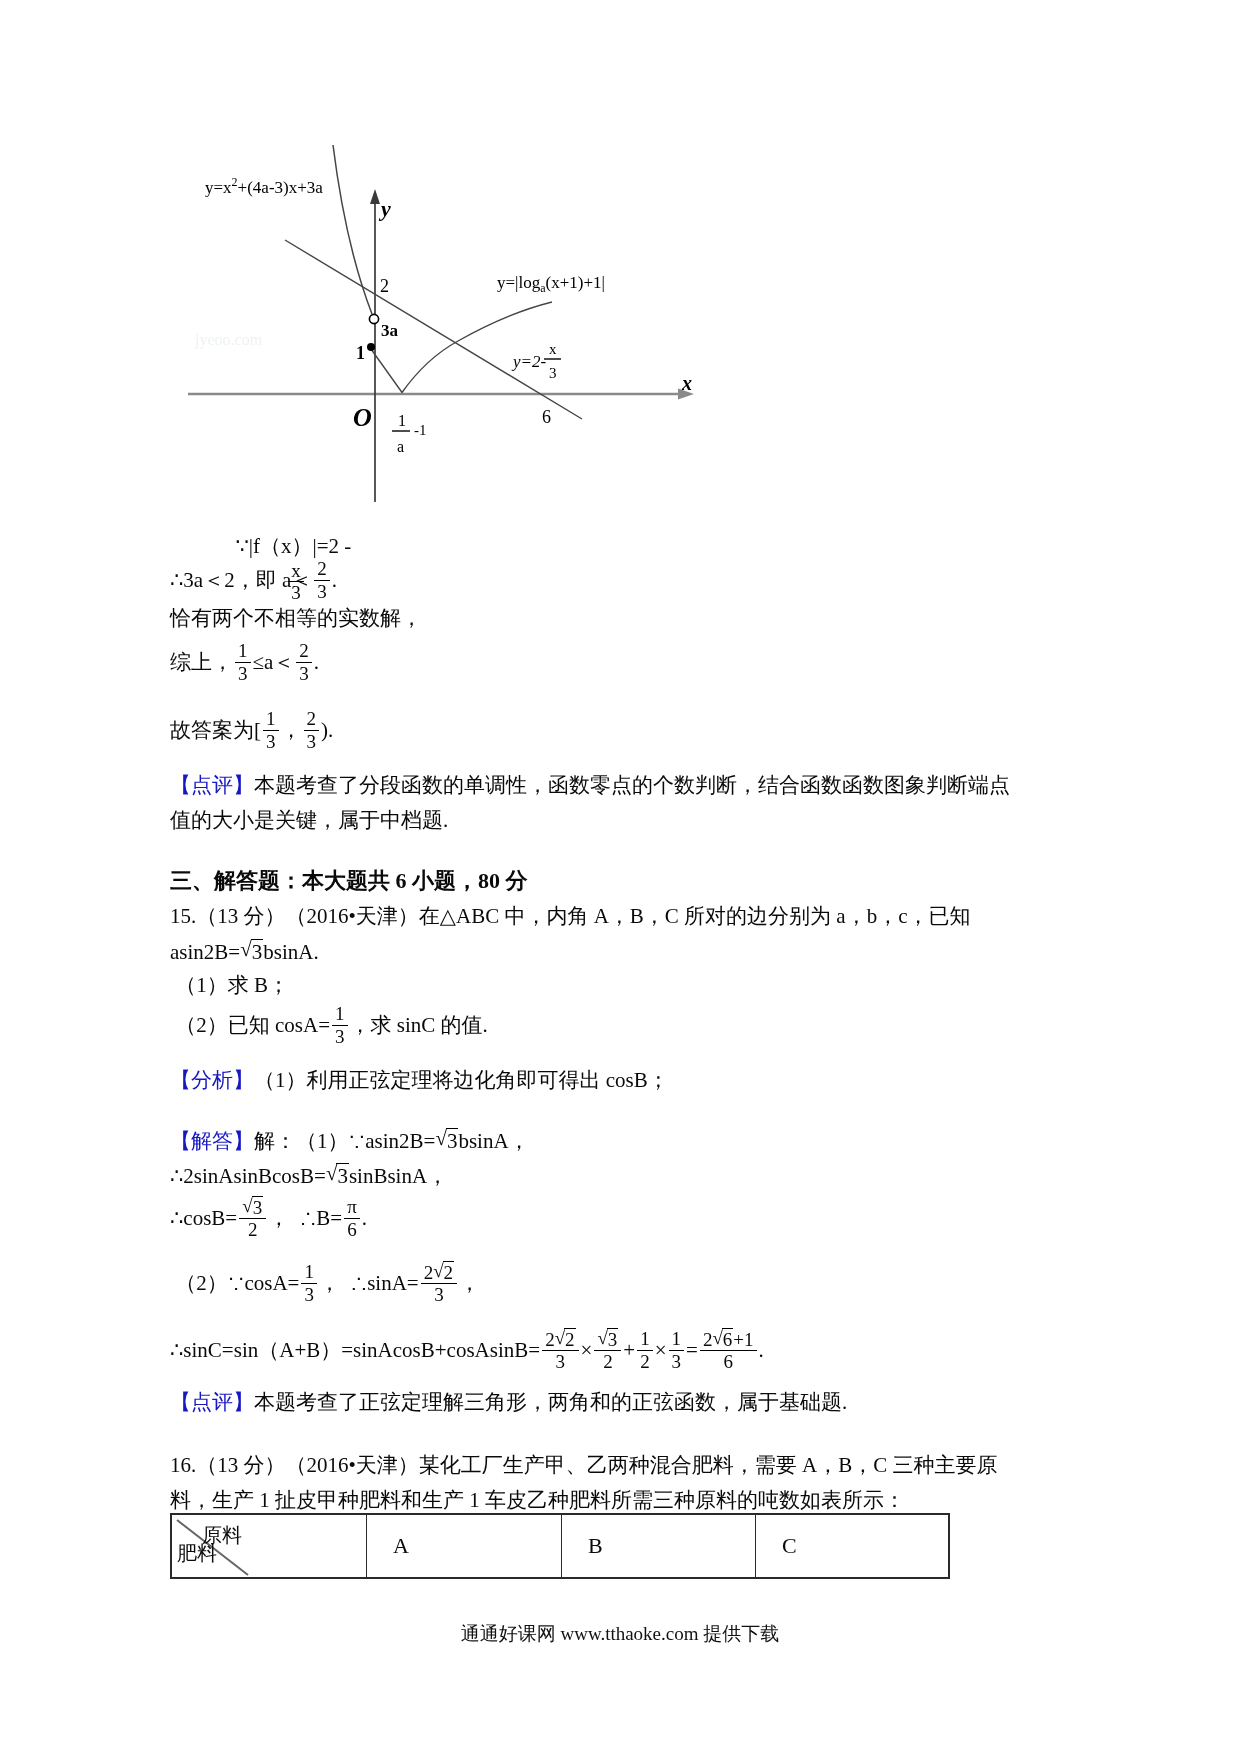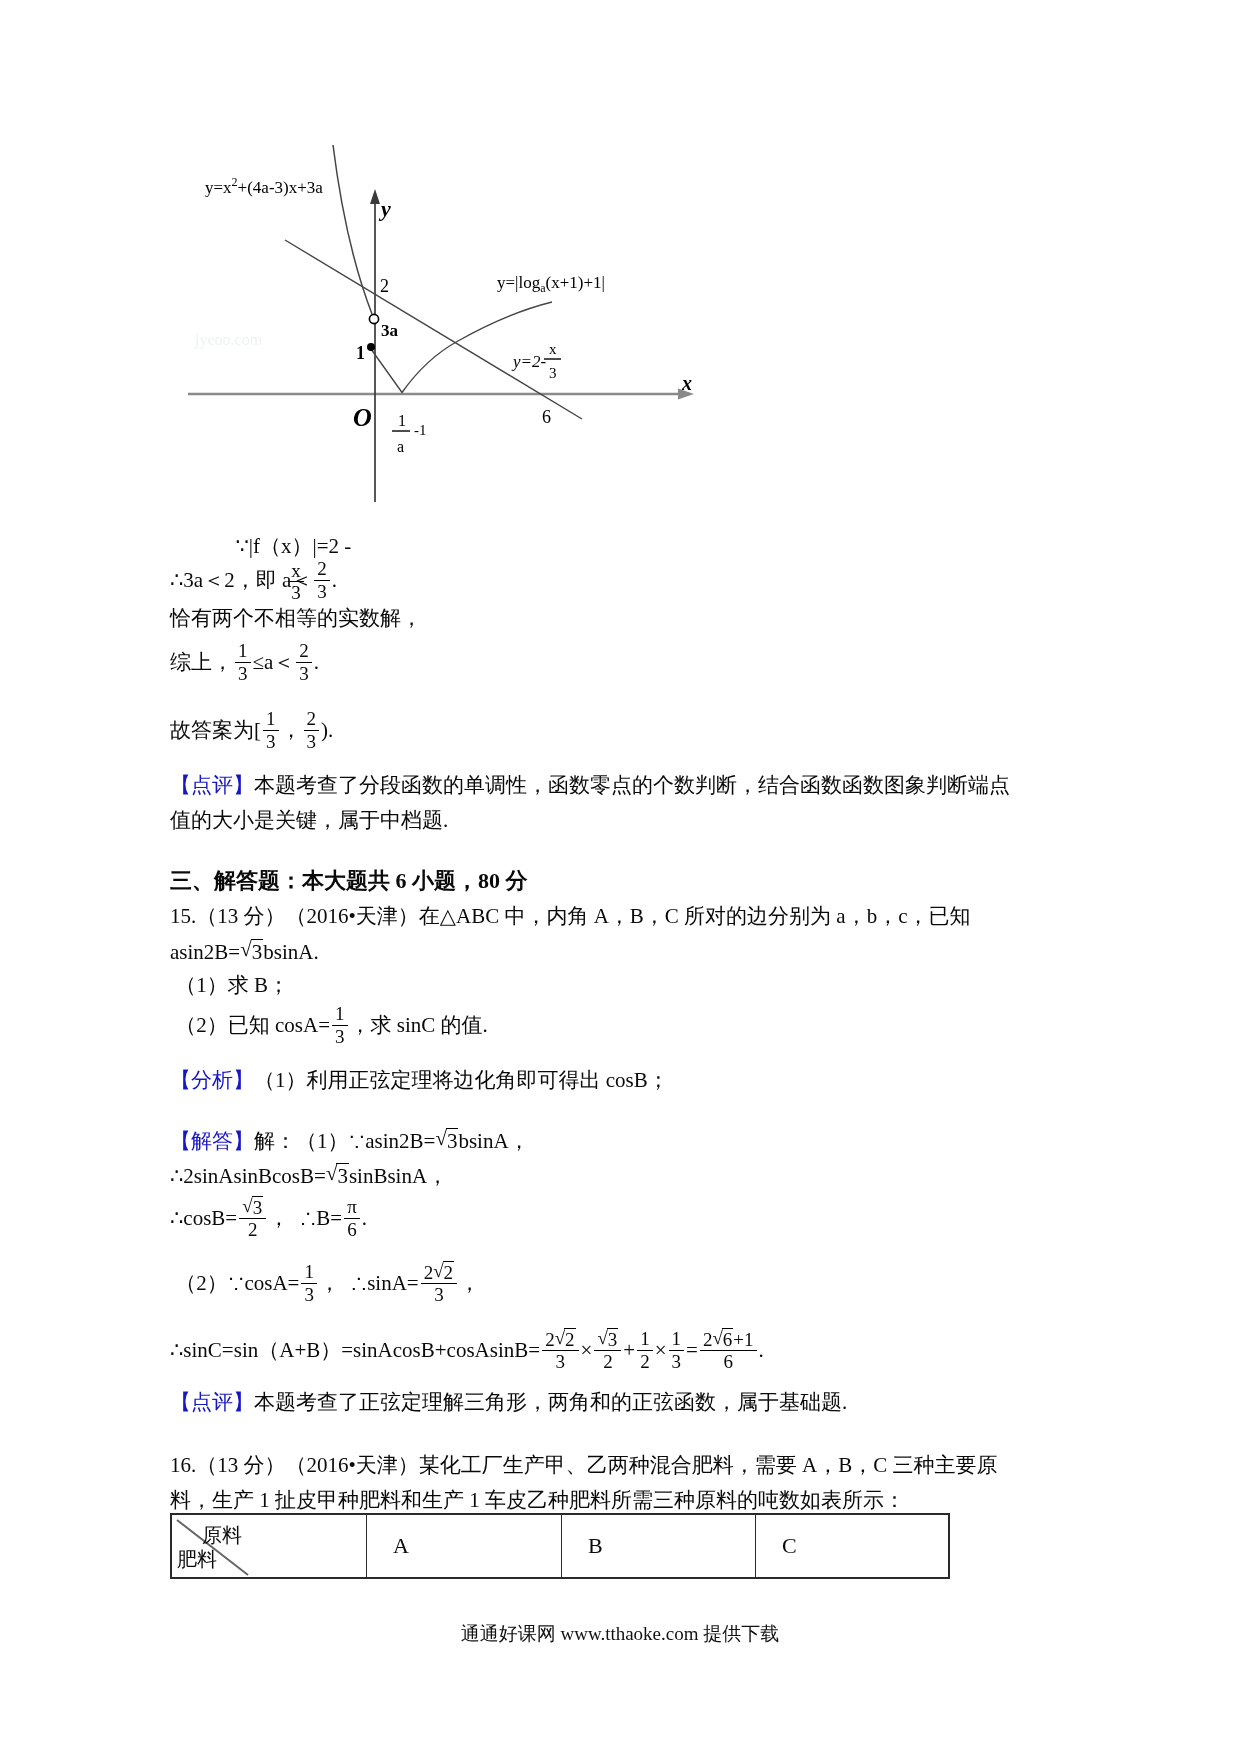--- a/index.html
+++ b/index.html
@@ -16,21 +16,21 @@
   .sqw{display:inline-flex;}
   .sq{line-height:1;transform:translateY(0px);}
   .ov{border-top:1.6px solid #000;padding:0 1px;margin-left:-1px;}
   #fx-graph{position:absolute;left:170px;top:140px;}
   #raw-table{position:absolute;left:170px;top:1513px;width:780px;height:66px;
      border:2px solid #2a2a2a;box-sizing:border-box;display:grid;grid-template-columns:194px 195px 194px 193px;}
   #raw-table .cell{border-left:1.5px solid #2a2a2a;display:flex;align-items:center;
      padding-left:26px;font-size:22px;}
   #raw-table .corner{border-left:none;position:relative;}
   .corner-top{position:absolute;left:30px;top:7px;font-size:20px;}
-  .corner-bottom{position:absolute;left:5px;top:31px;font-size:20px;font-family:Liberation Mono, monospace;}
+  .corner-bottom{position:absolute;left:5px;top:25px;font-size:20px;font-family:Liberation Mono, monospace;}
   #footer{position:absolute;left:0;top:1621px;width:100%;text-align:center;font-size:19px;color:#111;}
   svg text{font-family:"Liberation Serif","DejaVu Serif",serif;}
 </style>
 </head>
 <body>
 
 <div id="page">
 
   <svg id="fx-graph" width="540" height="370" viewBox="0 0 540 370" xmlns="http://www.w3.org/2000/svg">
     <text x="25" y="205" font-size="16" fill="#eef2f2">jyeoo.com</text>

